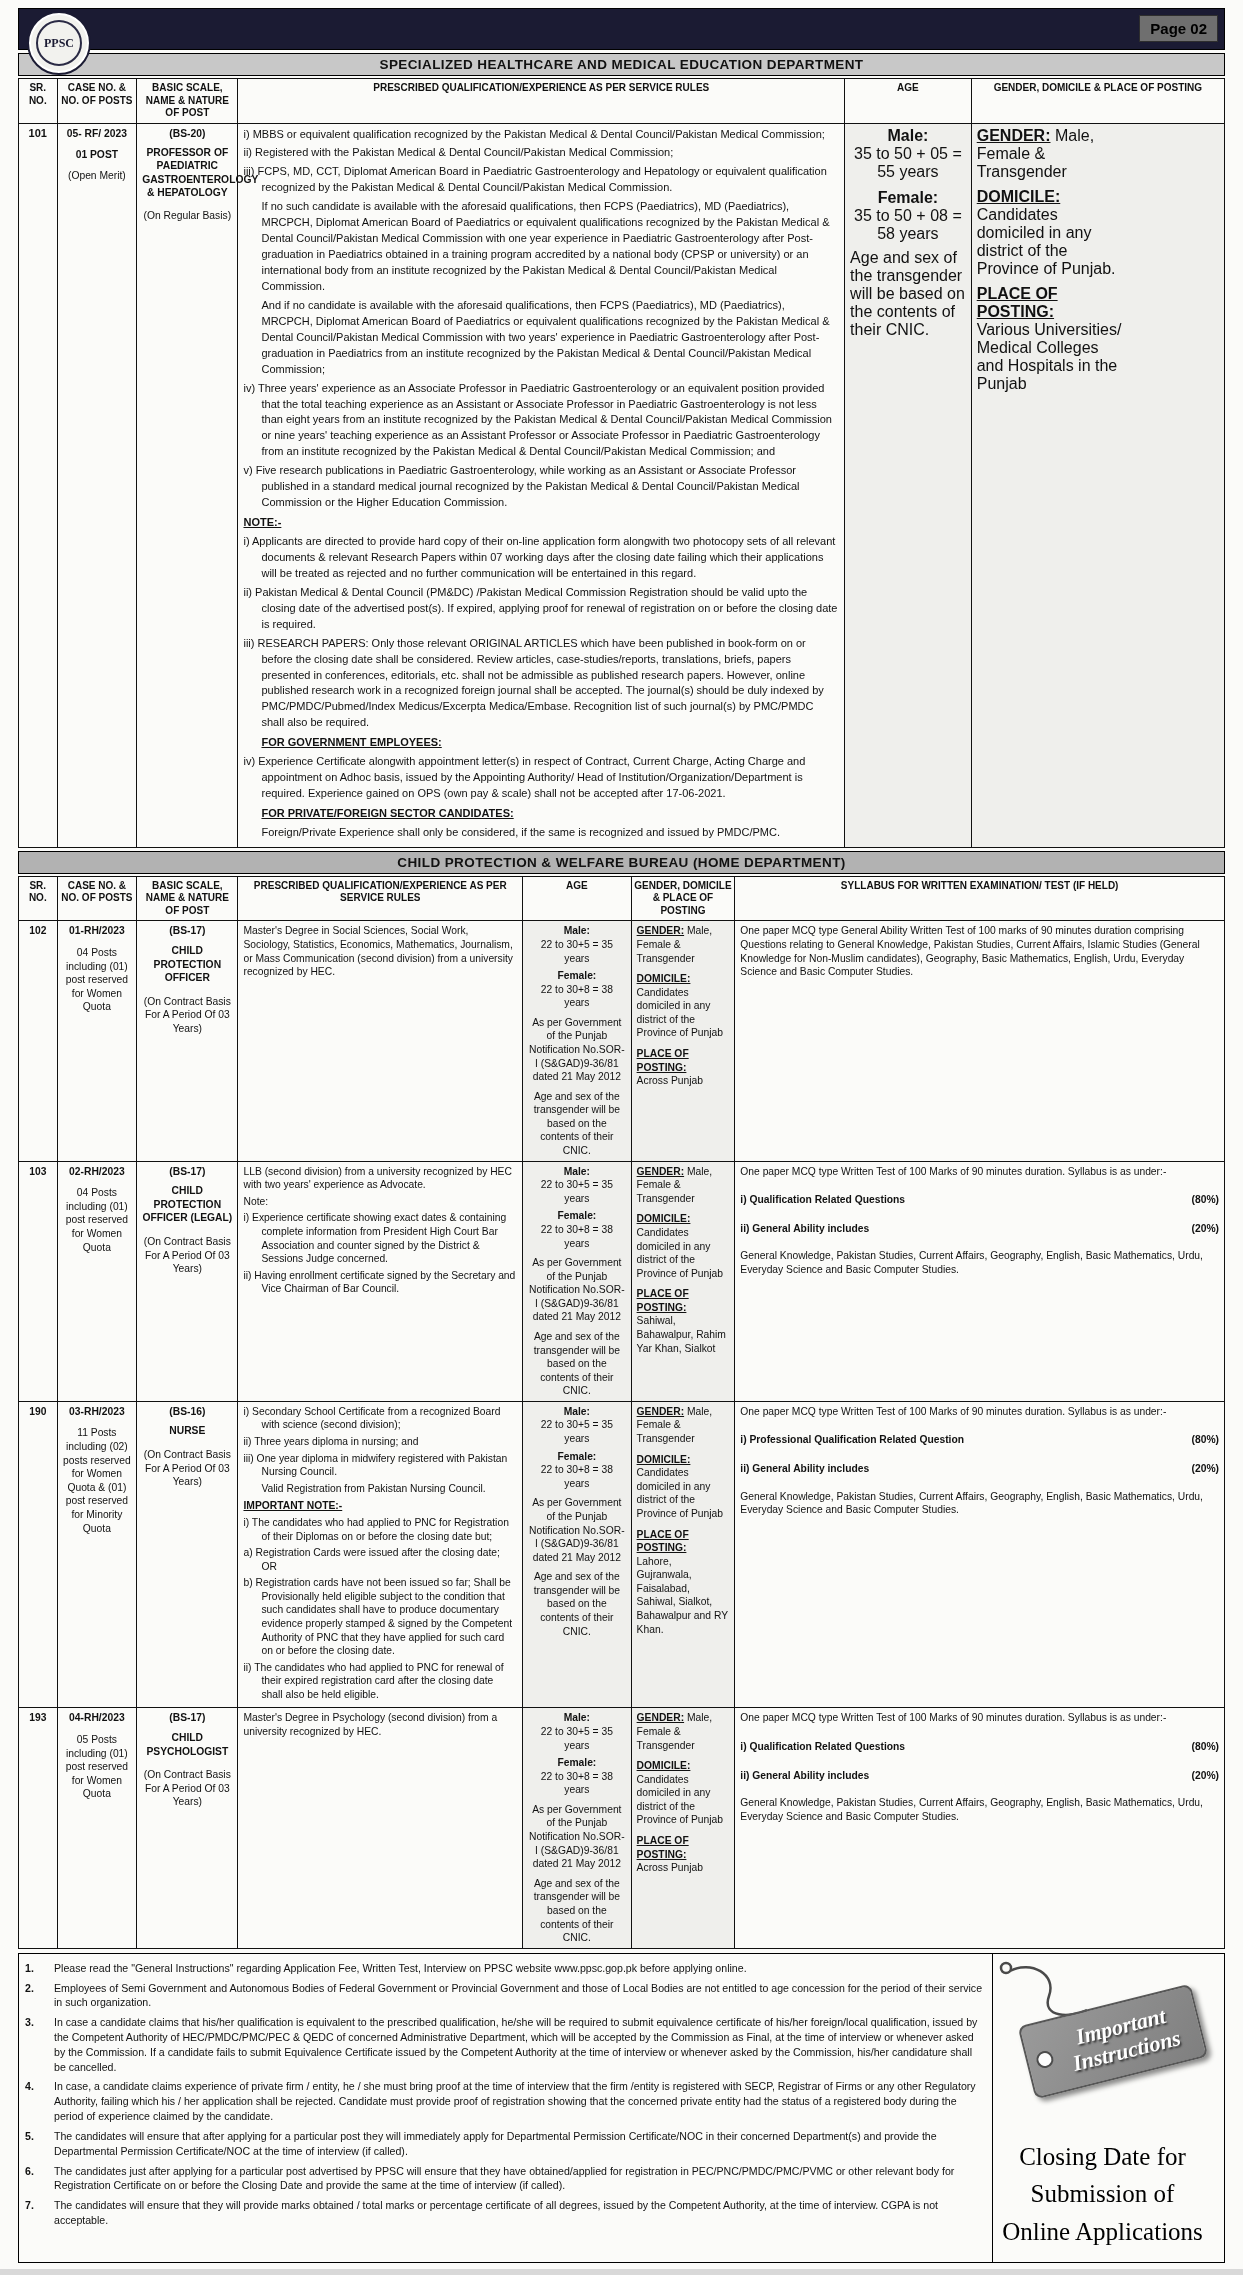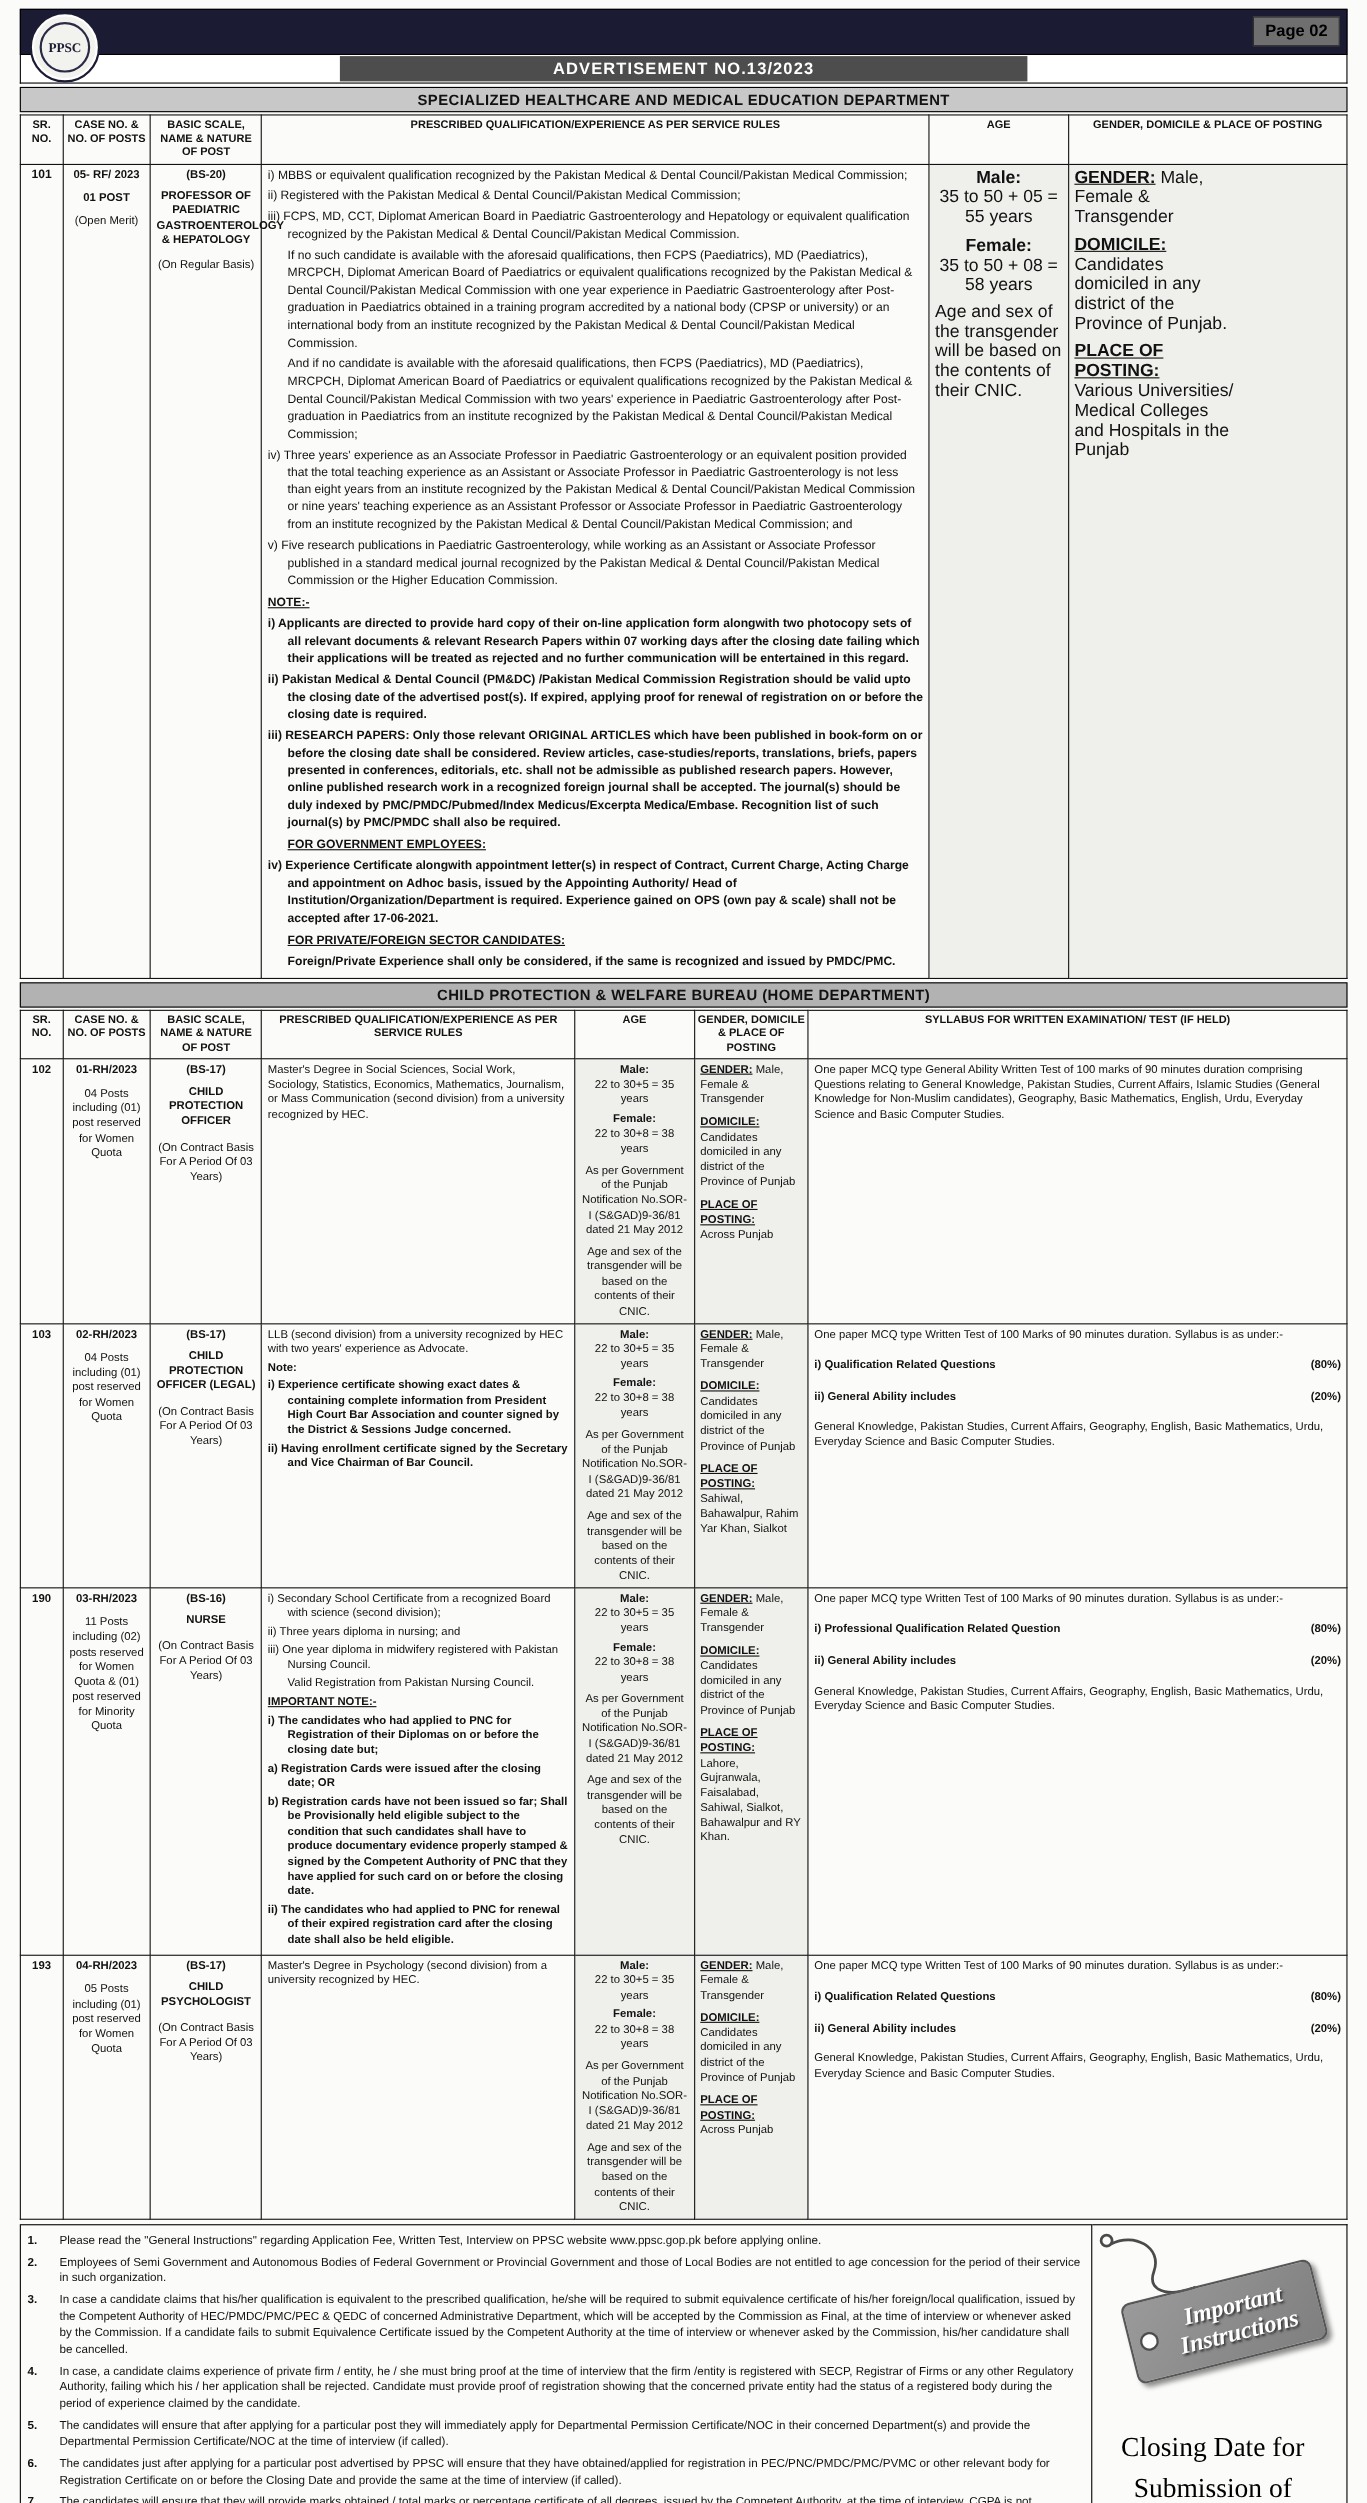--- a/index.html
+++ b/index.html
@@ -43,21 +43,21 @@
   .scale-bs { font-weight:bold; }
   .scale-name { font-weight:bold; margin-top:6px; }
   .scale-nature { margin-top:10px; }
 
   .t1q { font-size:11px; line-height:1.45; }
   .t2 td { font-size:10.3px; line-height:1.32; }
   .qp { margin-bottom:3px; }
   .hang { padding-left:18px; text-indent:-18px; }
   .blk { padding-left:18px; }
   .ind { padding-left:18px; }
-  .b { font-weight:bold; }
+  .b { font-weight:normal; }
   .head { font-weight:bold; text-decoration:underline; margin-top:4px; }
 
   .age-cell { text-align:center; background:#efefec; }
   .age-lab { font-weight:bold; }
   .age-note { margin-top:6px; }
   .t1 .age-note { text-align:left; }
   .gd-cell { background:#efefec; }
   .gd-lab { font-weight:bold; text-decoration:underline; }
   .gd-blk { margin-top:7px; }
   .t1 .gd-inner { max-width:152px; }
@@ -90,23 +90,20 @@
 
 <div class="page">
 
   <div class="masthead">
     <div class="logo-seal">
       <div class="logo-inner">PPSC</div>
     </div>
     <div class="page-badge">Page 02</div>
   </div>
 
-  <div class="adv-wrap">
-    <div class="adv-bar">ADVERTISEMENT NO.13/2023</div>
-  </div>
 
   <div class="section-bar">SPECIALIZED HEALTHCARE AND MEDICAL EDUCATION DEPARTMENT</div>
 
   <table class="jobs t1">
     <colgroup>
       <col style="width:3.2%">
         <col style="width:6.6%">
         <col style="width:8.4%">
       <col style="width:50.3%">
         <col style="width:10.5%">

